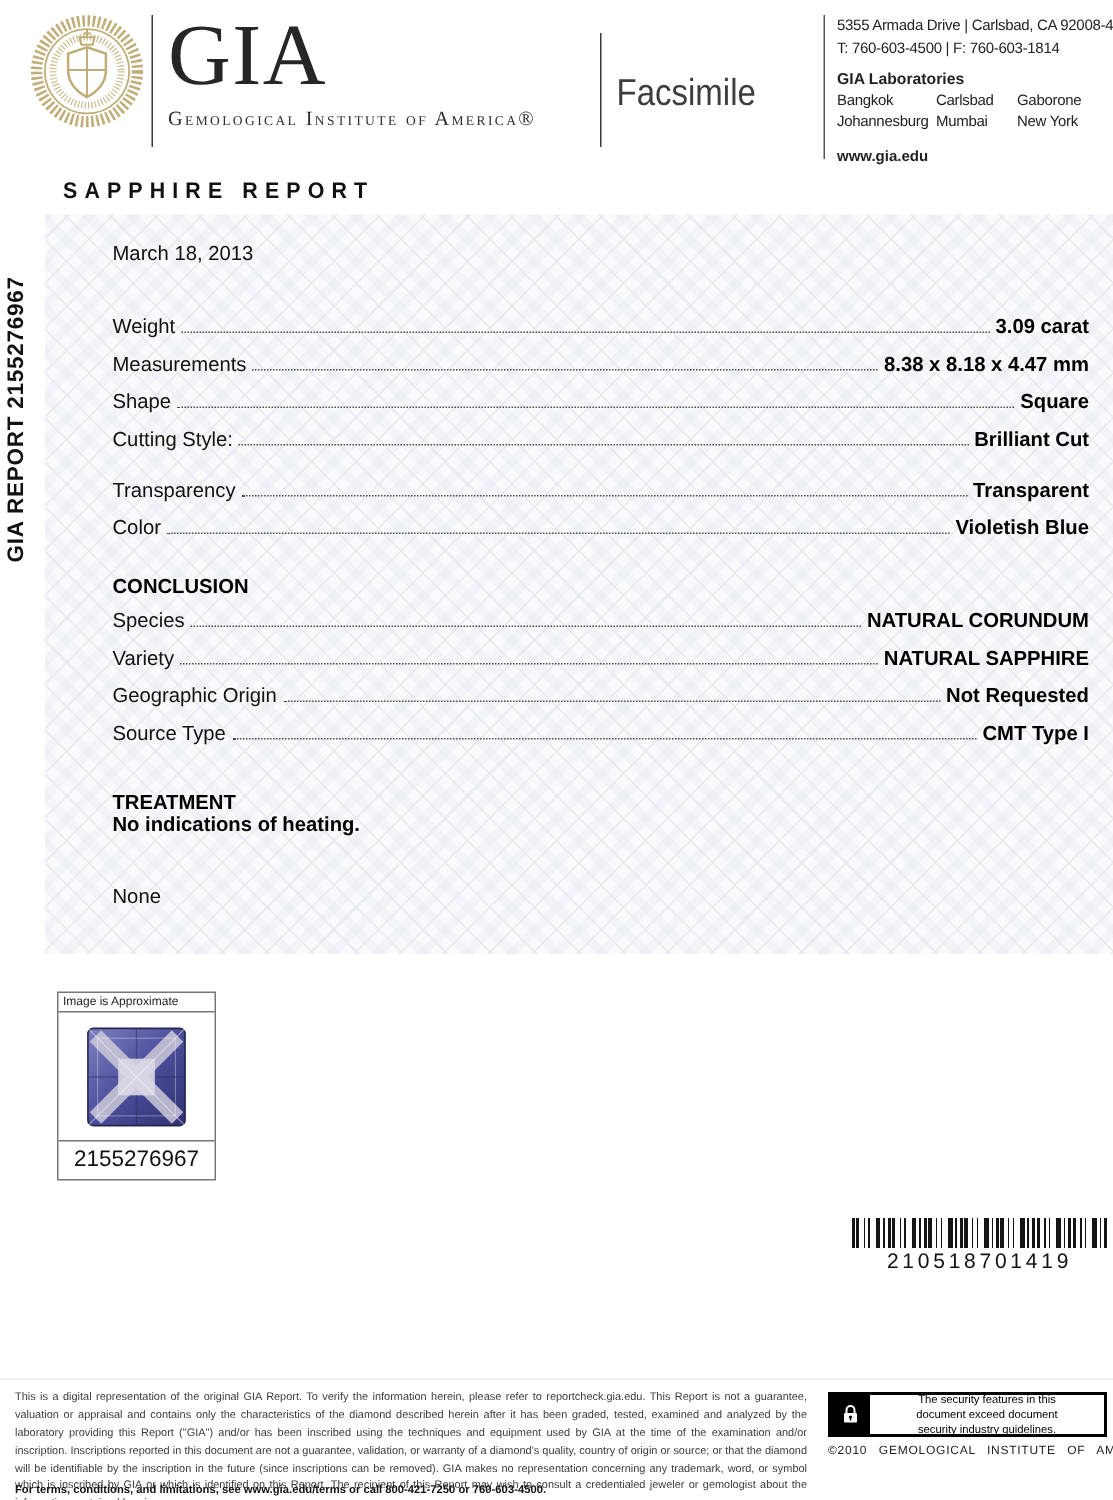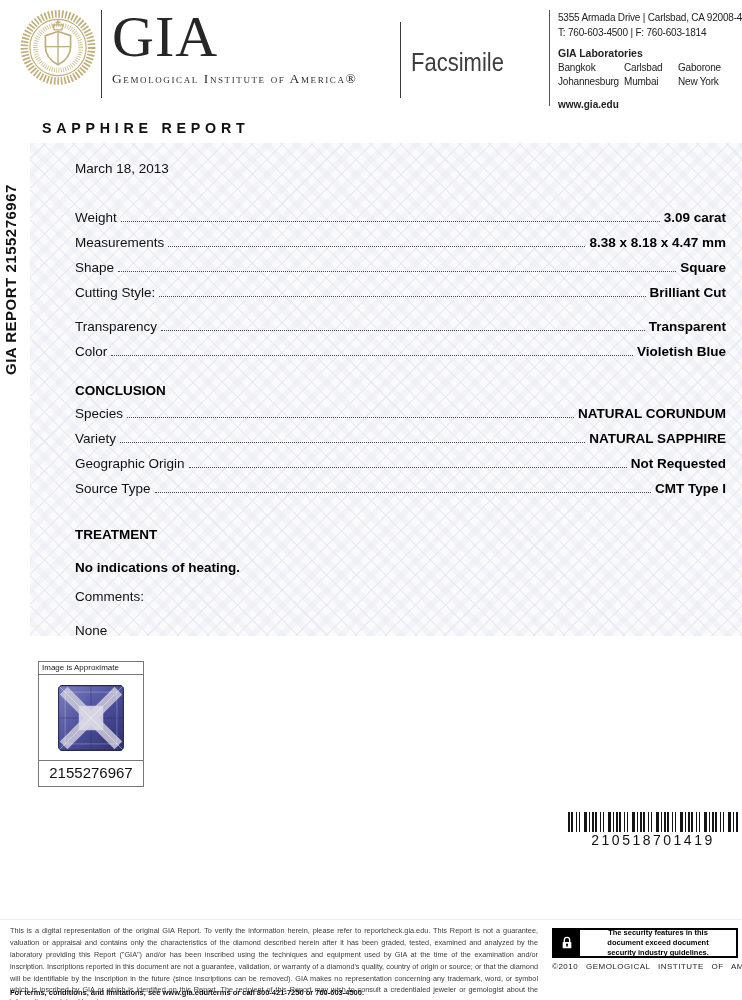--- a/index.html
+++ b/index.html
@@ -40,41 +40,41 @@
   .date{font-size:13.5px;color:#111;}
   .rows{margin-top:26px;}
   .row{height:23px;display:flex;align-items:flex-end;padding-bottom:2px;font-size:13.5px;}
   .row .lbl{white-space:nowrap;color:#111;}
   .row .val{white-space:nowrap;font-weight:bold;color:#000;}
   .row .leader{flex:1;border-bottom:1.5px dotted #4a4a4a;margin:0 4px 3px;}
   .gap-sm{height:9px;}
   .gap-md{height:20px;}
   .gap-lg{height:27px;}
   .sec-title{font-size:13.5px;font-weight:bold;color:#000;margin-top:2px;}
-  .bold-line{font-size:13.5px;font-weight:bold;color:#000;margin-top:18px;}
+  .bold-line{font-size:13.5px;font-weight:bold;color:#000;margin-top:0;}
   .plain-line{font-size:13.5px;color:#111;}
   
   .photo{position:absolute;left:38px;top:661px;width:106px;height:126px;border:1px solid #777;background:#fff;box-sizing:border-box;display:flex;flex-direction:column;}
   .photo .cap{font-size:8px;color:#222;padding:2px 3px;border-bottom:1px solid #777;line-height:1;}
   .photo .gem-wrap{flex:1;display:flex;align-items:center;justify-content:center;}
   .photo .num{border-top:1px solid #777;font-size:15px;text-align:center;line-height:24px;height:25px;color:#111;}
   
   .barcode{position:absolute;left:568px;top:812px;width:170px;height:20px;
     background:repeating-linear-gradient(90deg,
       #151515 0 2px,#fff 2px 3px,#151515 3px 5px,#fff 5px 8px,#151515 8px 9px,
       #fff 9px 11px,#151515 11px 12px,#fff 12px 16px,#151515 16px 19px,#fff 19px 21px,
       #151515 21px 22px,#fff 22px 24px);}
   .barcode-num{position:absolute;left:568px;top:832px;width:170px;text-align:center;font-size:14px;letter-spacing:2.5px;color:#111;}
   
   .foot-rule{position:absolute;left:0;top:919px;width:742px;height:1px;background:#ededf0;}
   .disclaimer{position:absolute;left:10px;top:925px;width:528px;font-size:7.3px;line-height:1.63;color:#3c3c3c;text-align:justify;}
   .terms{position:absolute;left:10px;top:988px;width:528px;font-size:7.5px;font-weight:bold;color:#111;}
   .security{position:absolute;left:552px;top:928px;width:186px;height:30px;border:2px solid #000;box-sizing:border-box;display:flex;background:#fff;}
   .security .lock{width:26px;background:#000;display:flex;align-items:center;justify-content:center;}
-  .security .note{flex:1;display:flex;align-items:center;font-size:7.5px;font-weight:bold;color:#000;text-align:center;line-height:1.35;padding:1px 20px;}
+  .security .note{flex:1;display:flex;align-items:center;font-size:7.5px;font-weight:normal;color:#000;text-align:center;line-height:1.35;padding:1px 20px;}
   .copyright{position:absolute;left:552px;top:962px;width:186px;font-size:8px;color:#222;word-spacing:5px;letter-spacing:.5px;white-space:nowrap;}
 </style>
 </head>
 <body>
 
 <div class="hdr-seal">
   <svg viewBox="0 0 100 100" width="84" height="88">
     <circle cx="50" cy="47" r="40" fill="none" stroke="#bfae77" stroke-width="9" stroke-dasharray="2 2.1"></circle>
     <circle cx="50" cy="47" r="33.5" fill="none" stroke="#bfae77" stroke-width="1.4"></circle>
     <circle cx="50" cy="47" r="27" fill="none" stroke="#c3b37e" stroke-width="5.5" stroke-dasharray="1 1.7" opacity=".85"></circle>
@@ -171,21 +171,20 @@
       <span class="lbl">Source Type</span>
       <span class="leader"></span>
       <span class="val">CMT Type I</span>
     </div>
   </div>
 
   <div class="gap-lg"></div>
   <div class="sec-title">TREATMENT</div>
   <div class="bold-line">No indications of heating.</div>
   <div style="height:14px"></div>
-  <div class="plain-line">Comments:</div>
   <div style="height:19px"></div>
   <div class="plain-line">None</div>
 </div>
 
 <div class="photo">
   <div class="cap">Image is Approximate</div>
   <div class="gem-wrap">
     <svg viewBox="0 0 100 100" width="72" height="72">
       <defs>
         <linearGradient id="g1" x1="0" y1="0" x2="1" y2="1">

